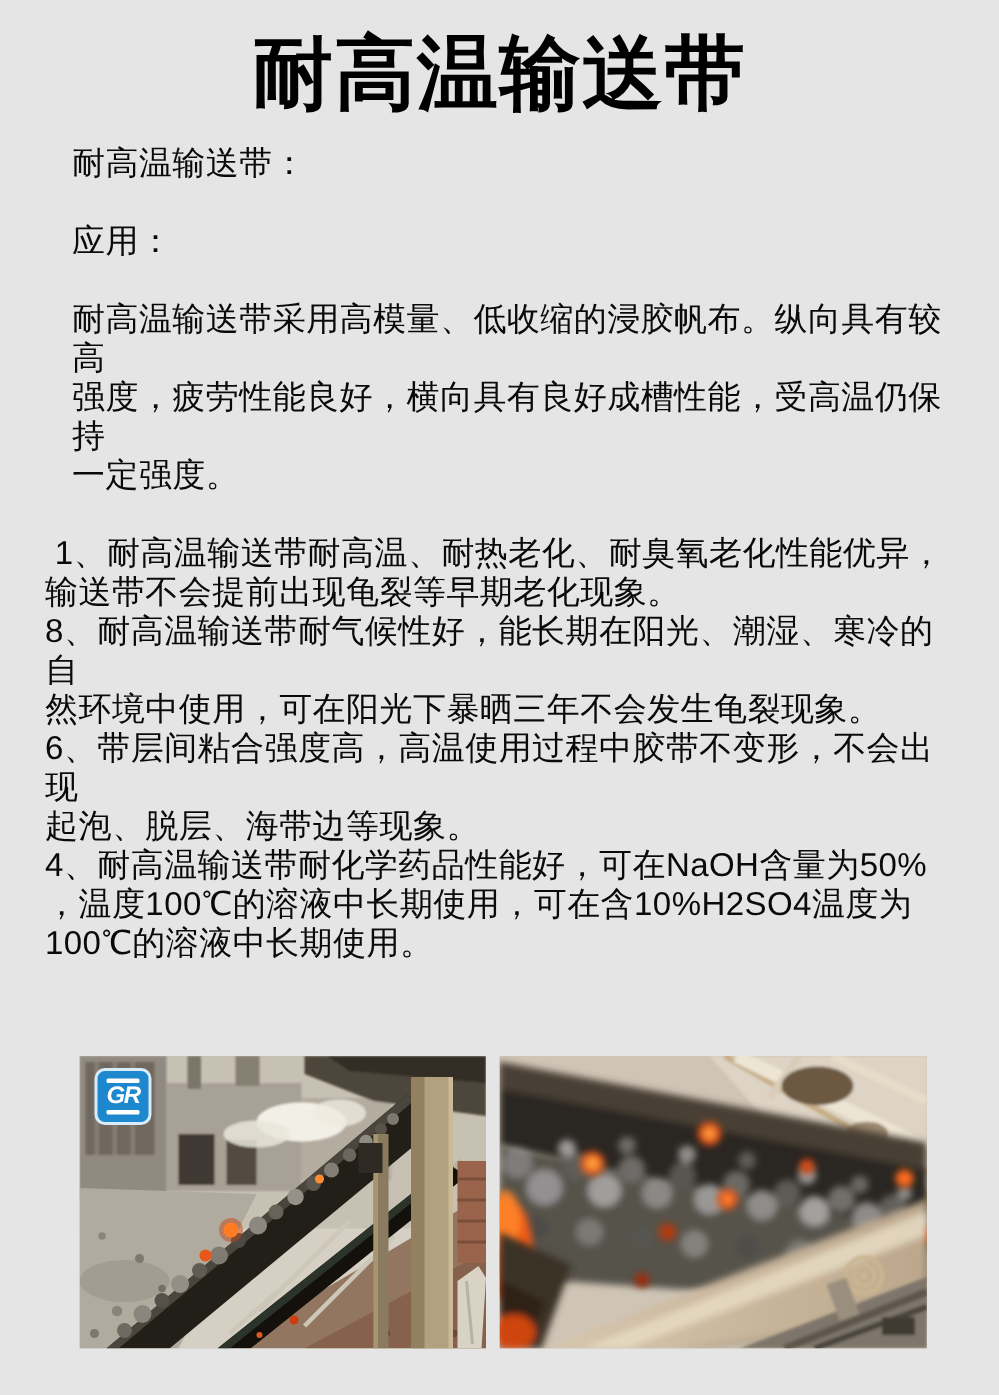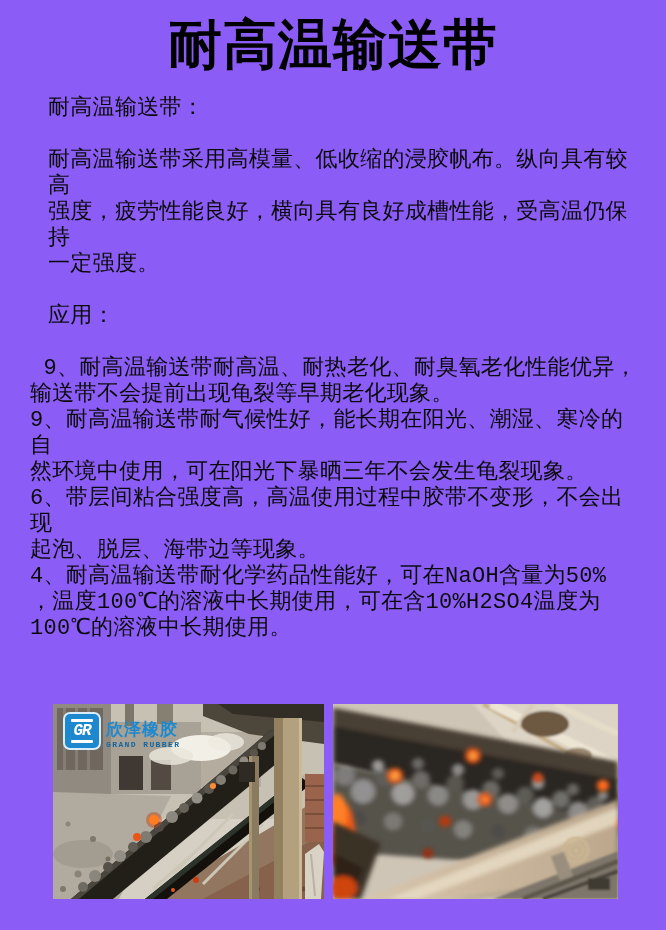--- a/index.html
+++ b/index.html
@@ -1,67 +1,67 @@
 <!DOCTYPE html>
 <html><head>
 <meta charset="utf-8">
 <style>
   * { margin:0; padding:0; box-sizing:border-box; }
   html,body { background:#ffffff; }
   body { width:666px; height:930px; font-family:"Liberation Sans", sans-serif; }
-  .page { position:relative; width:666px; height:930px; background:#8b5cf6; overflow:hidden; color:#000;font-family:Liberation Mono, monospace; }
+  .page { position:relative; width:666px; height:930px; background:#e5e5e5; overflow:hidden; color:#000; }
 
   .title {
     position:absolute; top:14px; left:0; width:666px;
     text-align:center; font-size:54px; line-height:70px;
     font-weight:700; letter-spacing:1px; color:#000000;
   }
 
   .content {
     position:absolute; top:96px; left:30px; width:612px;
     font-size:22px; line-height:26px; letter-spacing:0.3px; color:#0a0a0a;
   }
   .content p { white-space:pre-wrap; margin:0 0 26px 18px; }
   .content .features p { margin:0; }
 
   .photos { position:absolute; top:704px; left:53px; width:565px; height:195px; }
   .photo { position:absolute; top:0; height:195px; overflow:hidden; background:#cfc8bc; }
   .photo-left { left:0; width:271px; }
   .photo-right { left:280px; width:285px; }
   .photo svg { display:block; width:100%; height:100%; }
 
-  .logo { position:absolute; top:8px; left:10px; display:flex; align-items:flex-end; gap:5px; }
+  .logo { position:absolute; top:8px; left:10px; display:flex; align-items:flex-start; gap:5px; }
   .logo-mark {
     width:38px; height:38px; background:#1e88cf; border:2px solid #d8ecf9; border-radius:7px;
     color:#ffffff; display:flex; flex-direction:column; align-items:center; justify-content:center; gap:1px;
     flex:0 0 auto;
   }
   .logo-mark .bar { width:22px; height:3px; background:#ffffff; border-radius:1px; }
   .logo-mark .gr { font-size:16px; font-weight:700; font-style:italic; line-height:16px; letter-spacing:-1px; }
   .logo-text { display:flex; flex-direction:column; padding-top:3px; }
   .logo-cn { font-size:17px; font-weight:700; color:#1e88cf; line-height:19px; letter-spacing:1px; }
   .logo-en { font-size:8px; font-weight:700; color:#15669f; letter-spacing:1.4px; line-height:10px; }
 </style>
 </head>
 <body>
 
 <div class="page">
 
   <h1 class="title">耐高温输送带</h1>
 
   <div class="content">
     <p>耐高温输送带：</p>
+    <p>应用：</p>
     <p>耐高温输送带采用高模量、低收缩的浸胶帆布。纵向具有较高
 强度，疲劳性能良好，横向具有良好成槽性能，受高温仍保持
 一定强度。</p>
-    <p>应用：</p>
     <div class="features">
-      <p> 9、耐高温输送带耐高温、耐热老化、耐臭氧老化性能优异，
+      <p> 1、耐高温输送带耐高温、耐热老化、耐臭氧老化性能优异，
 输送带不会提前出现龟裂等早期老化现象。</p>
-      <p>9、耐高温输送带耐气候性好，能长期在阳光、潮湿、寒冷的自
+      <p>8、耐高温输送带耐气候性好，能长期在阳光、潮湿、寒冷的自
 然环境中使用，可在阳光下暴晒三年不会发生龟裂现象。</p>
       <p>6、带层间粘合强度高，高温使用过程中胶带不变形，不会出现
 起泡、脱层、海带边等现象。</p>
       <p>4、耐高温输送带耐化学药品性能好，可在NaOH含量为50%
 ，温度100℃的溶液中长期使用，可在含10%H2SO4温度为
 100℃的溶液中长期使用。</p>
     </div>
   </div>
 
   <div class="photos">
@@ -162,24 +162,20 @@
         <line x1="252" y1="124" x2="271" y2="124" stroke="#7a4e3a" stroke-width="2"></line>
         <polygon points="252,150 266,140 271,148 268,195 252,195" fill="#d9d3c5"></polygon>
         <line x1="258" y1="150" x2="262" y2="192" stroke="#b8b2a4" stroke-width="2"></line>
       </svg>
 
       <div class="logo">
         <div class="logo-mark">
           <span class="bar"></span>
           <span class="gr">GR</span>
           <span class="bar"></span>
-        </div>
-        <div class="logo-text">
-          <span class="logo-cn">欣泽橡胶</span>
-          <span class="logo-en">GRAND RUBBER</span>
         </div>
       </div>
     </figure>
 
     <figure class="photo photo-right">
       <svg viewBox="0 0 285 196" preserveAspectRatio="none">
         <defs>
           <filter id="rf1" x="-20%" y="-20%" width="140%" height="140%">
               <feGaussianBlur stdDeviation="1.2"></feGaussianBlur>
             </filter>

